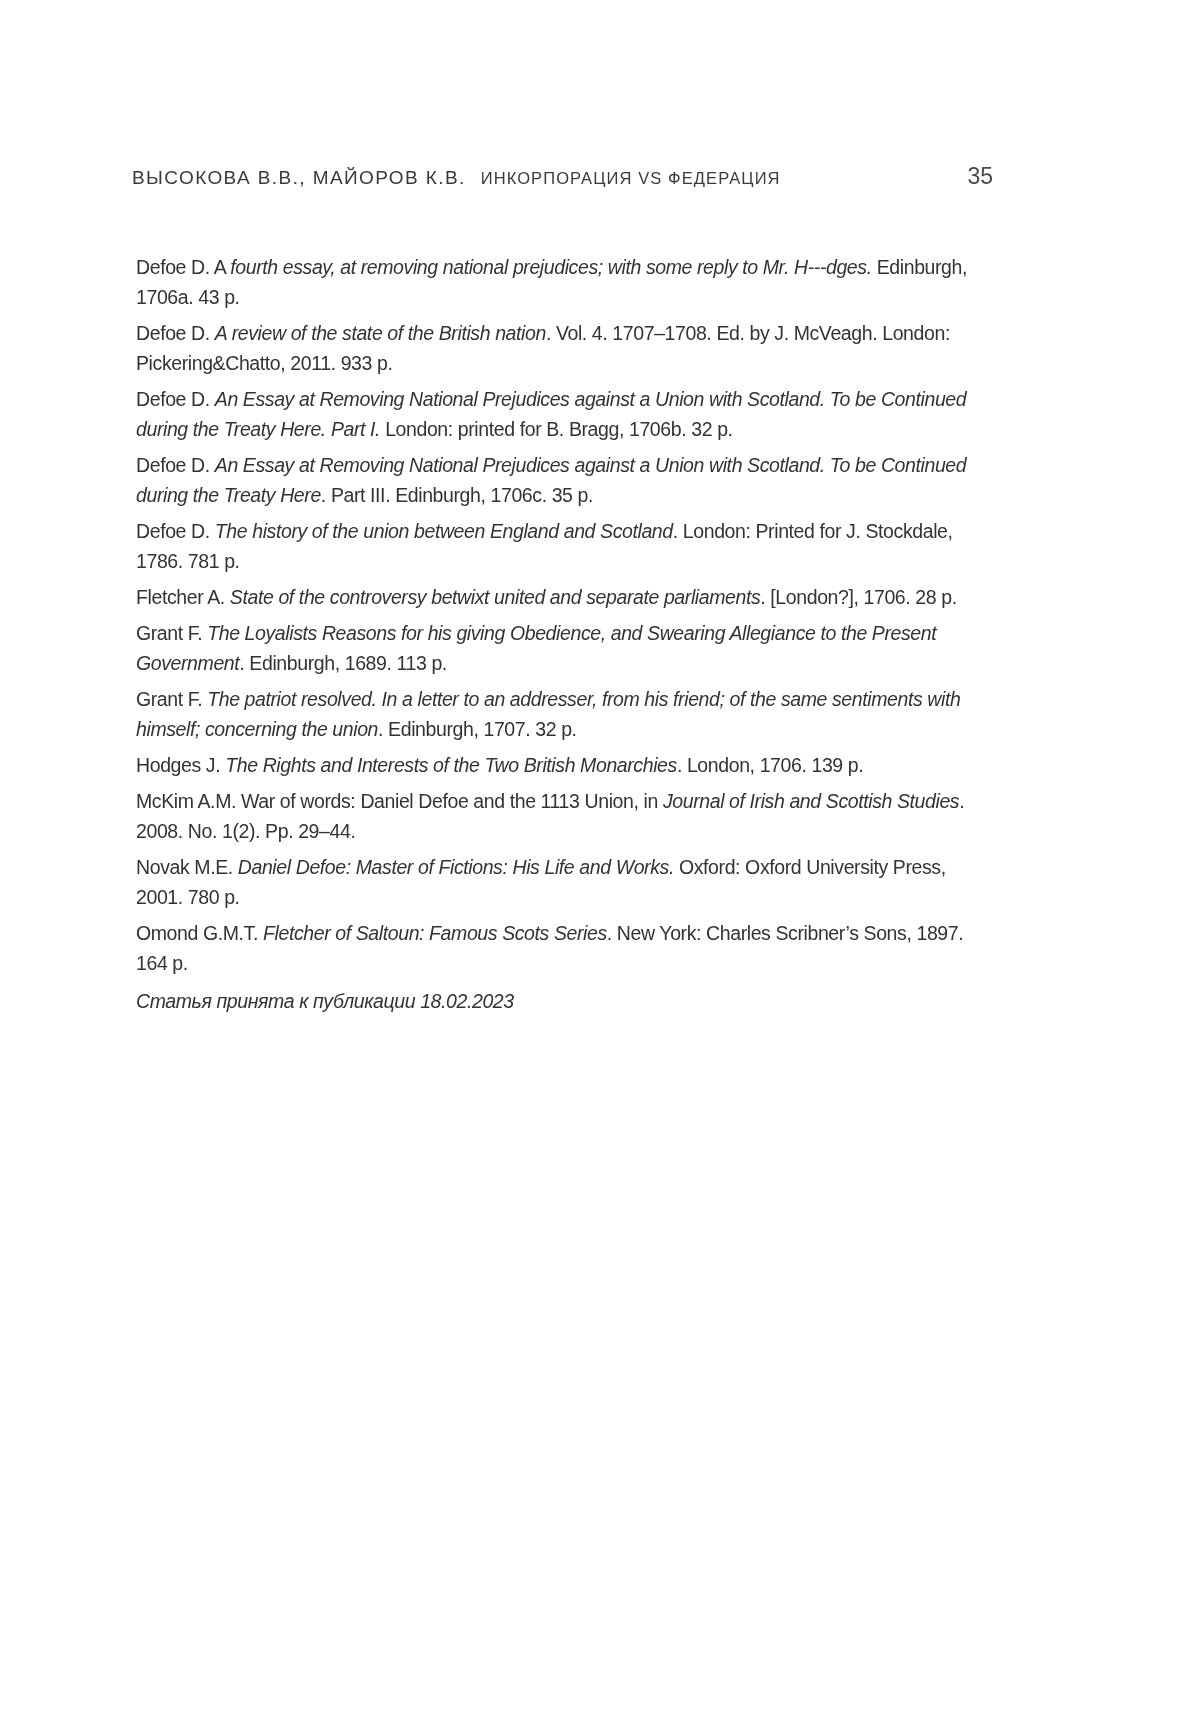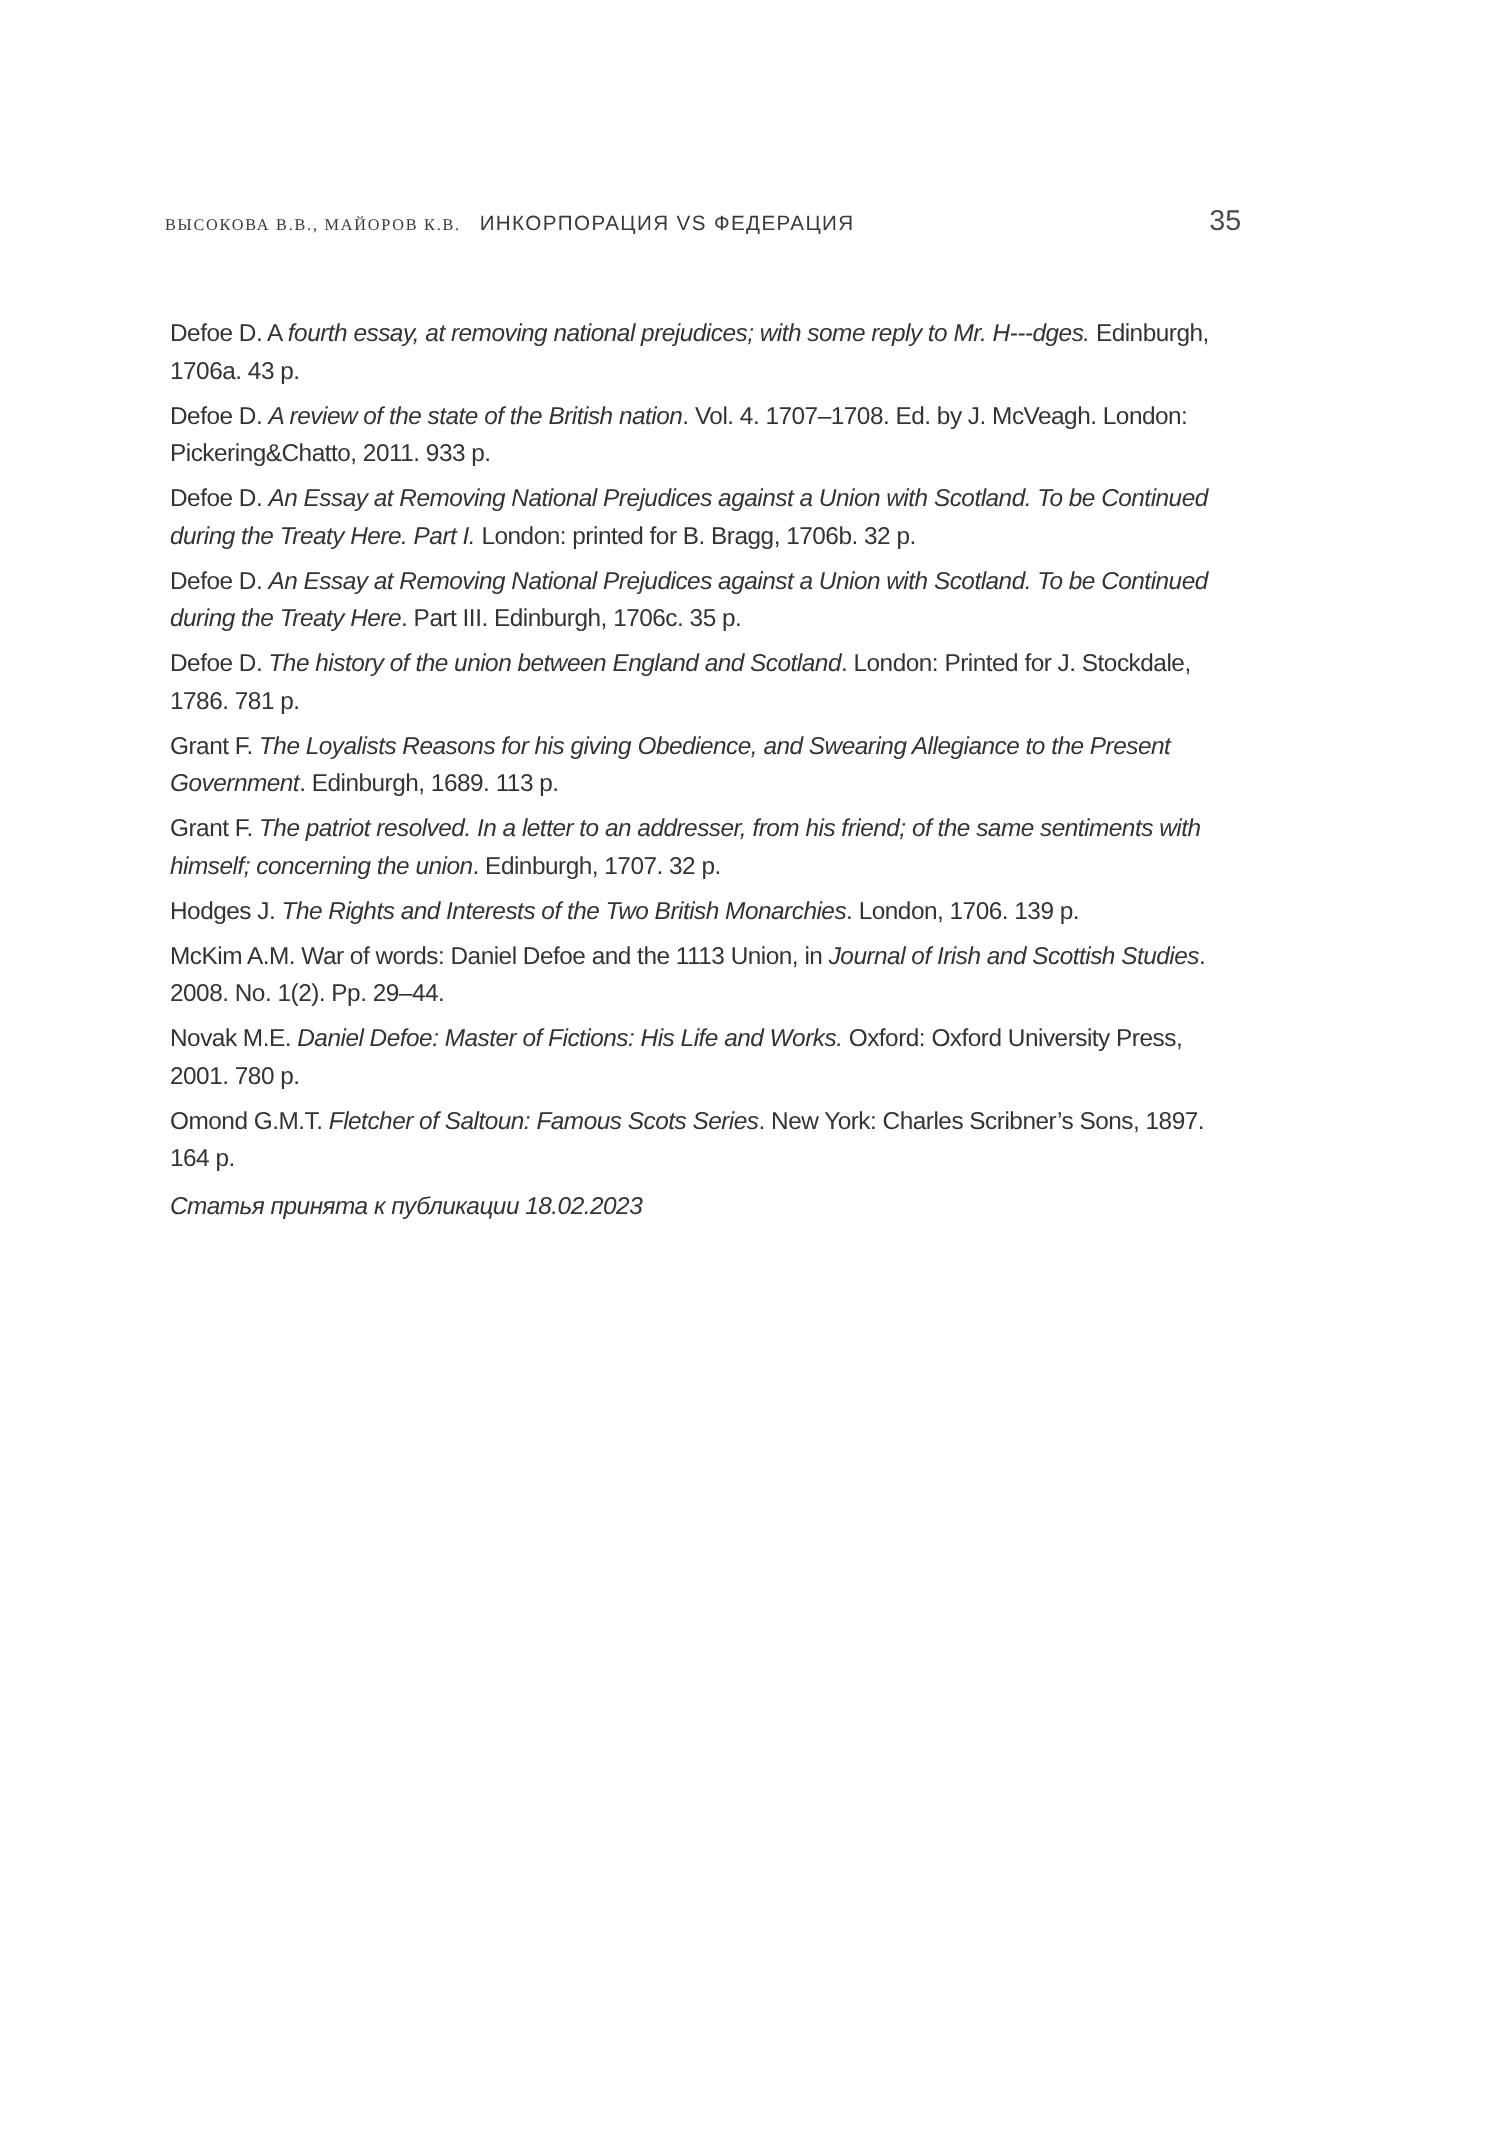--- a/index.html
+++ b/index.html
@@ -22,25 +22,24 @@
   .header-row {
     position: absolute;
     left: 132px;
     top: 163px;
     width: 861px;
     display: flex;
     align-items: baseline;
     white-space: nowrap;
   }
   .authors {
-    font-size: 13px;
+    font-size: 19px;
     letter-spacing: 1.4px;
     color: var(--header-color, #3a3a3a);
     font-weight: 400;
-    font-family: Liberation Serif, serif;
   }
   .article-title {
     font-size: 16.5px;
     font-weight: 400;
     letter-spacing: 1.1px;
     color: var(--header-color, #3a3a3a);
     margin-left: 15px;
   }
   .page-num {
     margin-left: auto;
@@ -84,20 +83,21 @@
     <span class="article-title">ИНКОРПОРАЦИЯ VS ФЕДЕРАЦИЯ</span>
     <span class="page-num">35</span>
   </div>
 
   <div class="refs">
     <p class="ref"><span class="rm">Defoe D. A </span><span class="it">fourth essay, at removing national prejudices; with some reply to Mr. H---dges.</span><span class="rm"> Edinburgh, 1706a. 43 p.</span></p>
       <p class="ref"><span class="rm">Defoe D. </span><span class="it">A review of the state of the British nation</span><span class="rm">. Vol. 4. 1707–1708. Ed. by J. McVeagh. London: Pickering&amp;Chatto, 2011. 933 p.</span></p>
       <p class="ref"><span class="rm">Defoe D. </span><span class="it">An Essay at Removing National Prejudices against a Union with Scotland. To be Continued during the Treaty Here. Part I.</span><span class="rm"> London: printed for B. Bragg, 1706b. 32 p.</span></p>
       <p class="ref"><span class="rm">Defoe D. </span><span class="it">An Essay at Removing National Prejudices against a Union with Scotland. To be Continued during the Treaty Here</span><span class="rm">. Part III. Edinburgh, 1706c. 35 p.</span></p>
       <p class="ref"><span class="rm">Defoe D. </span><span class="it">The history of the union between England and Scotland</span><span class="rm">. London: Printed for J. Stockdale, 1786. 781 p.</span></p>
+      <p class="ref"><span class="rm">Fletcher A. </span><span class="it">State of the controversy betwixt united and separate parliaments</span><span class="rm">. [London?], 1706. 28 p.</span></p>
       <p class="ref"><span class="rm">Grant F. </span><span class="it">The Loyalists Reasons for his giving Obedience, and Swearing Allegiance to the Present Government</span><span class="rm">. Edinburgh, 1689. 113 p.</span></p>
       <p class="ref"><span class="rm">Grant F. </span><span class="it">The patriot resolved. In a letter to an addresser, from his friend; of the same sentiments with himself; concerning the union</span><span class="rm">. Edinburgh, 1707. 32 p.</span></p>
       <p class="ref"><span class="rm">Hodges J. </span><span class="it">The Rights and Interests of the Two British Monarchies</span><span class="rm">. London, 1706. 139 p.</span></p>
       <p class="ref"><span class="rm">McKim A.M. War of words: Daniel Defoe and the 1113 Union, in </span><span class="it">Journal of Irish and Scottish Studies</span><span class="rm">. 2008. No. 1(2). Pp. 29–44.</span></p>
       <p class="ref"><span class="rm">Novak M.E. </span><span class="it">Daniel Defoe: Master of Fictions: His Life and Works.</span><span class="rm"> Oxford: Oxford University Press, 2001. 780 p.</span></p>
       <p class="ref"><span class="rm">Omond G.M.T. </span><span class="it">Fletcher of Saltoun: Famous Scots Series</span><span class="rm">. New York: Charles Scribner’s Sons, 1897. 164 p.</span></p>
       <p class="acceptance">Статья принята к публикации 18.02.2023</p>
   </div>
 
 </div>

